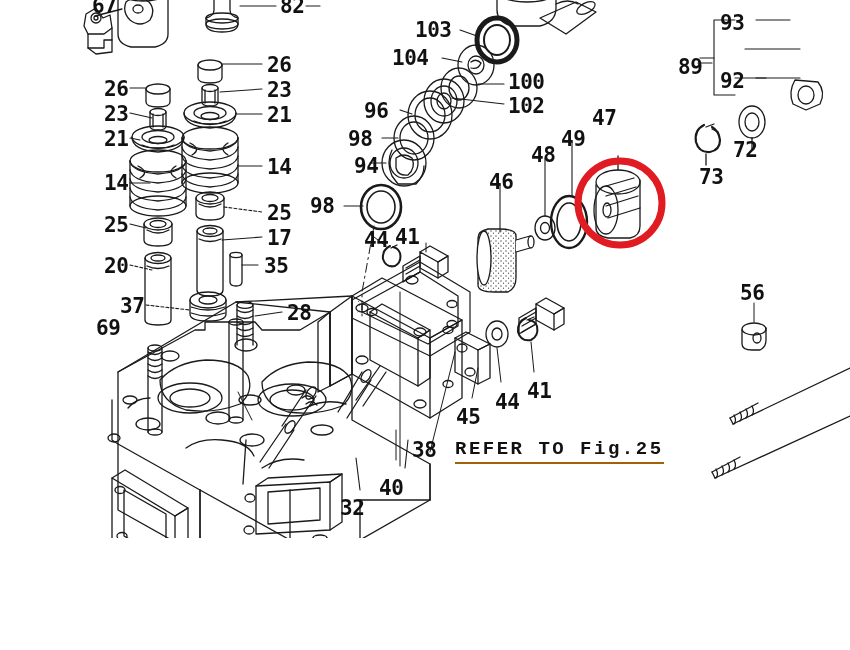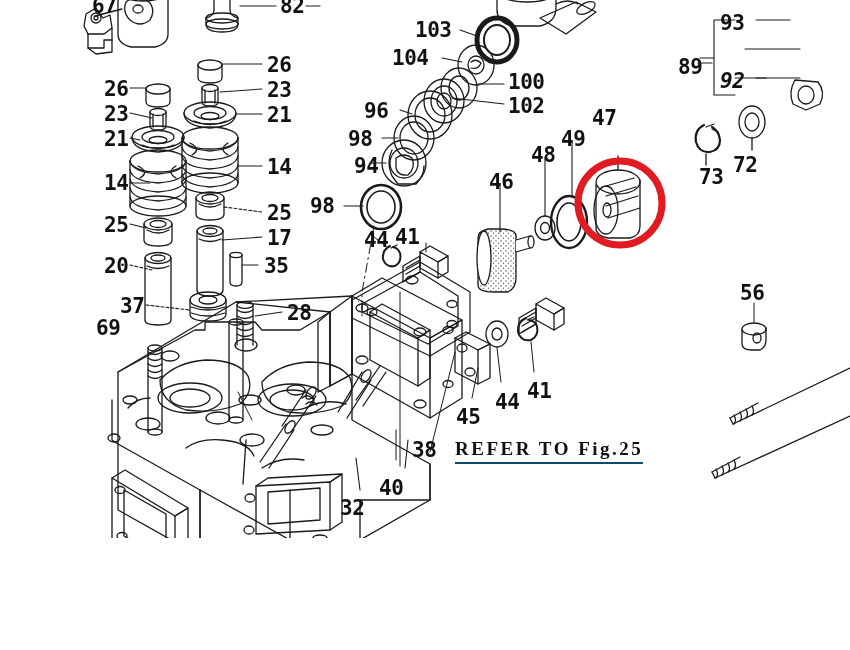--- a/index.html
+++ b/index.html
@@ -18,27 +18,27 @@
     font-size:21px;
     font-weight:700;
     color:#111111;
     letter-spacing:-0.5px;
     line-height:1;
     white-space:nowrap;
     user-select:none;
   }
   .refbox{
     position:absolute;
-    font-family:Liberation Serif, serif;
+    font-family:Liberation Mono, monospace;
     font-size:19px;
     font-weight:700;
     color:#111111;
     letter-spacing:2.5px;
     white-space:nowrap;
-    border-bottom:2px solid #0c4a6e;
+    border-bottom:2px solid #a16207;
     padding-bottom:2px;
     user-select:none;
   }
 </style>
 </head>
 <body>
 
 <div id="page">
 
   <svg id="art" viewBox="0 0 850 650" xmlns="http://www.w3.org/2000/svg">
@@ -542,23 +542,23 @@
       <div class="lbl" style="left: 415px; top: 20px;">103</div>
       <div class="lbl" style="left: 392px; top: 48px;">104</div>
       <div class="lbl" style="left: 508px; top: 72px;">100</div>
       <div class="lbl" style="left: 508px; top: 96px;">102</div>
       <div class="lbl" style="left: 364px; top: 101px;">96</div>
       <div class="lbl" style="left: 348px; top: 129px;">98</div>
       <div class="lbl" style="left: 334px; top: 156px; margin-left: 20px;">94</div>
       <div class="lbl" style="left: 310px; top: 196px;">98</div>
       <div class="lbl" style="left: 720px; top: 13px;">93</div>
       <div class="lbl" style="left: 678px; top: 57px;">89</div>
-      <div class="lbl" style="left: 720px; top: 71px; font-style: italic;">92</div>
+      <div class="lbl" style="left: 720px; top: 71px;">92</div>
       <div class="lbl" style="left: 699px; top: 167px;">73</div>
-      <div class="lbl" style="left: 733px; top: 155px;">72</div>
+      <div class="lbl" style="left: 733px; top: 140px;">72</div>
       <div class="lbl" style="left: 592px; top: 108px;">47</div>
       <div class="lbl" style="left: 561px; top: 129px;">49</div>
       <div class="lbl" style="left: 531px; top: 145px;">48</div>
       <div class="lbl" style="left: 489px; top: 172px;">46</div>
       <div class="lbl" style="left: 104px; top: 79px;">26</div>
       <div class="lbl" style="left: 104px; top: 104px;">23</div>
       <div class="lbl" style="left: 104px; top: 129px;">21</div>
       <div class="lbl" style="left: 104px; top: 173px;">14</div>
       <div class="lbl" style="left: 104px; top: 215px;">25</div>
       <div class="lbl" style="left: 104px; top: 256px;">20</div>

